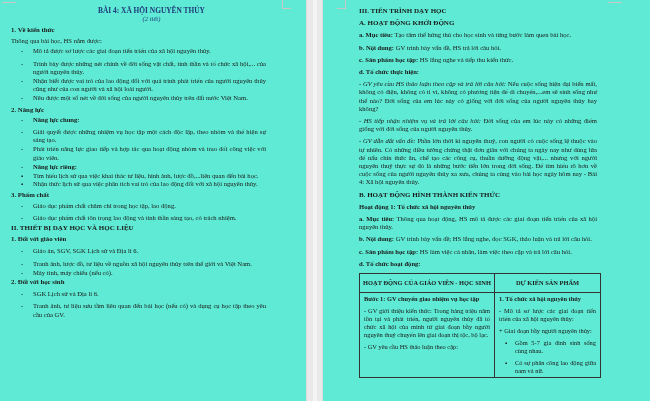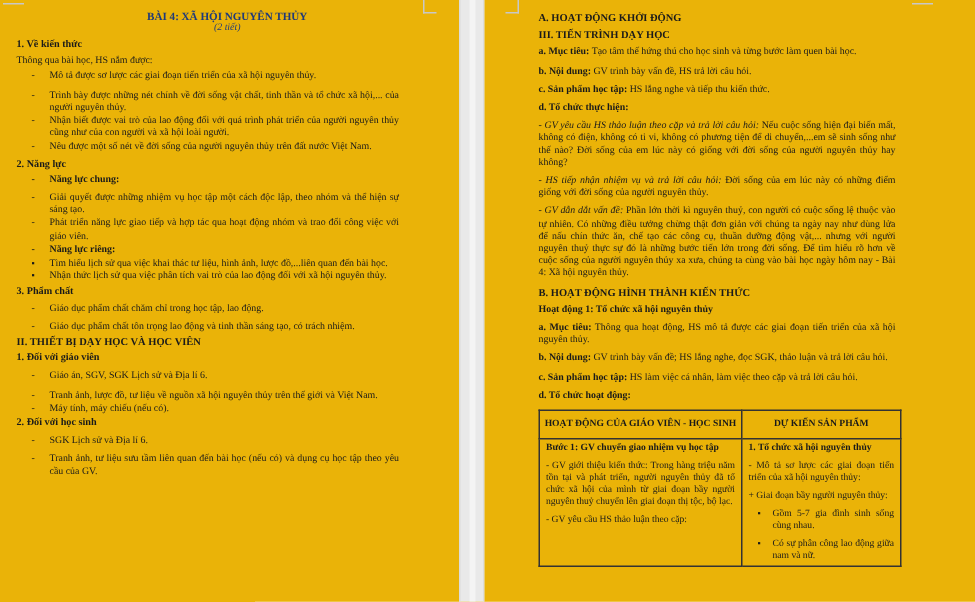--- a/index.html
+++ b/index.html
@@ -3,21 +3,21 @@
 <meta charset="utf-8">
 <style>
   html, body { margin:0; padding:0; }
   body {
     width:650px; height:401px; overflow:hidden; position:relative;
     background:#ffffff;
     font-family:"Liberation Serif", "DejaVu Serif", serif;
     color:#1a1a1a;
   }
   .page {
-    position:absolute; top:0; height:401px; background:#eab308; overflow:hidden;
+    position:absolute; top:0; height:401px; background:#5eead4; overflow:hidden;
   }
   #page-left { left:0; width:306px; }
   #page-right { left:323px; width:327px; }
   .gutter {
     position:absolute; left:306px; top:0; width:17px; height:401px;
     background:#e9e9e9;
     border-left:1px solid #dcdcdc; border-right:1px solid #dcdcdc;
     box-sizing:border-box;
   }
   .gutter-inner {
@@ -88,21 +88,21 @@
       <li>Tìm hiểu lịch sử qua việc khai thác tư liệu, hình ảnh, lược đồ,...liên quan đến bài học.</li>
       <li>Nhận thức lịch sử qua việc phân tích vai trò của lao động đối với xã hội nguyên thủy.</li>
     </ul>
 
     <div class="h2">3. Phẩm chất</div>
     <ul class="dash">
       <li>Giáo dục phẩm chất chăm chỉ trong học tập, lao động.</li>
       <li class="gap">Giáo dục phẩm chất tôn trọng lao động và tinh thần sáng tạo, có trách nhiệm.</li>
     </ul>
 
-    <div class="h1" style="margin-top:2px;">II. THIẾT BỊ DẠY HỌC VÀ HỌC VIÊN</div>
+    <div class="h1" style="margin-top:2px;">II. THIẾT BỊ DẠY HỌC VÀ HỌC LIỆU</div>
     <div class="h2">1. Đối với giáo viên</div>
     <ul class="dash">
       <li class="gap">Giáo án, SGV, SGK Lịch sử và Địa lí 6.</li>
       <li class="gap">Tranh ảnh, lược đồ, tư liệu về nguồn xã hội nguyên thủy trên thế giới và Việt Nam.</li>
       <li>Máy tính, máy chiếu (nếu có).</li>
     </ul>
     <div class="h2" style="margin-top:0;">2. Đối với học sinh</div>
     <ul class="dash">
       <li class="gap">SGK Lịch sử và Địa lí 6.</li>
       <li class="gap">Tranh ảnh, tư liệu sưu tầm liên quan đến bài học (nếu có) và dụng cụ học tập theo yêu cầu của GV.</li>
@@ -111,22 +111,22 @@
 </div>
 
 <div class="gutter">
   <div class="gutter-inner"></div>
 </div>
 
 <div class="page" id="page-right">
   <div class="corner" style="left:14px;top:0px;border-width:0 1px 1px 0;"></div>
   <div class="corner" style="left:285px;top:2px;border-width:1px 0 0 0;width:14px;"></div>
   <div class="content">
+    <div class="rh" style="margin-top:3px;">III. TIẾN TRÌNH DẠY HỌC</div>
     <div class="rh">A. HOẠT ĐỘNG KHỞI ĐỘNG</div>
-    <div class="rh" style="margin-top:3px;">III. TIẾN TRÌNH DẠY HỌC</div>
     <div class="rp"><span class="bold">a. Mục tiêu:</span><span> Tạo tâm thế hứng thú cho học sinh và từng bước làm quen bài học.</span></div>
     <div class="rp"><span class="bold">b. Nội dung:</span><span> GV trình bày vấn đề, HS trả lời câu hỏi.</span></div>
     <div class="rp"><span class="bold">c. Sản phẩm học tập:</span><span> HS lắng nghe và tiếp thu kiến thức.</span></div>
     <div class="rp bold">d. Tổ chức thực hiện:</div>
     <div class="rp"><span class="it">- GV yêu cầu HS thảo luận theo cặp và trả lời câu hỏi:</span><span> Nếu cuộc sống hiện đại biến mất, không có điện, không có ti vi, không có phương tiện để di chuyển,...em sẽ sinh sống như thế nào? Đời sống của em lúc này có giống với đời sống của người nguyên thủy hay không?</span></div>
     <div class="rp"><span class="it">- HS tiếp nhận nhiệm vụ và trả lời câu hỏi:</span><span> Đời sống của em lúc này có những điểm giống với đời sống của người nguyên thủy.</span></div>
     <div class="rp"><span class="it">- GV dẫn dắt vấn đề:</span><span> Phần lớn thời kì nguyên thuỷ, con người có cuộc sống lệ thuộc vào tự nhiên. Có những điều tưởng chừng thật đơn giản với chúng ta ngày nay như dùng lửa để nấu chín thức ăn, chế tạo các công cụ, thuần dưỡng động vật,... nhưng với người nguyên thuỷ thực sự đó là những bước tiến lớn trong đời sống. Để tìm hiểu rõ hơn về cuộc sống của người nguyên thủy xa xưa, chúng ta cùng vào bài học ngày hôm nay - Bài 4: Xã hội nguyên thủy.</span></div>
 
     <div class="rh">B. HOẠT ĐỘNG HÌNH THÀNH KIẾN THỨC</div>
     <div class="rp bold">Hoạt động 1: Tổ chức xã hội nguyên thủy</div>

